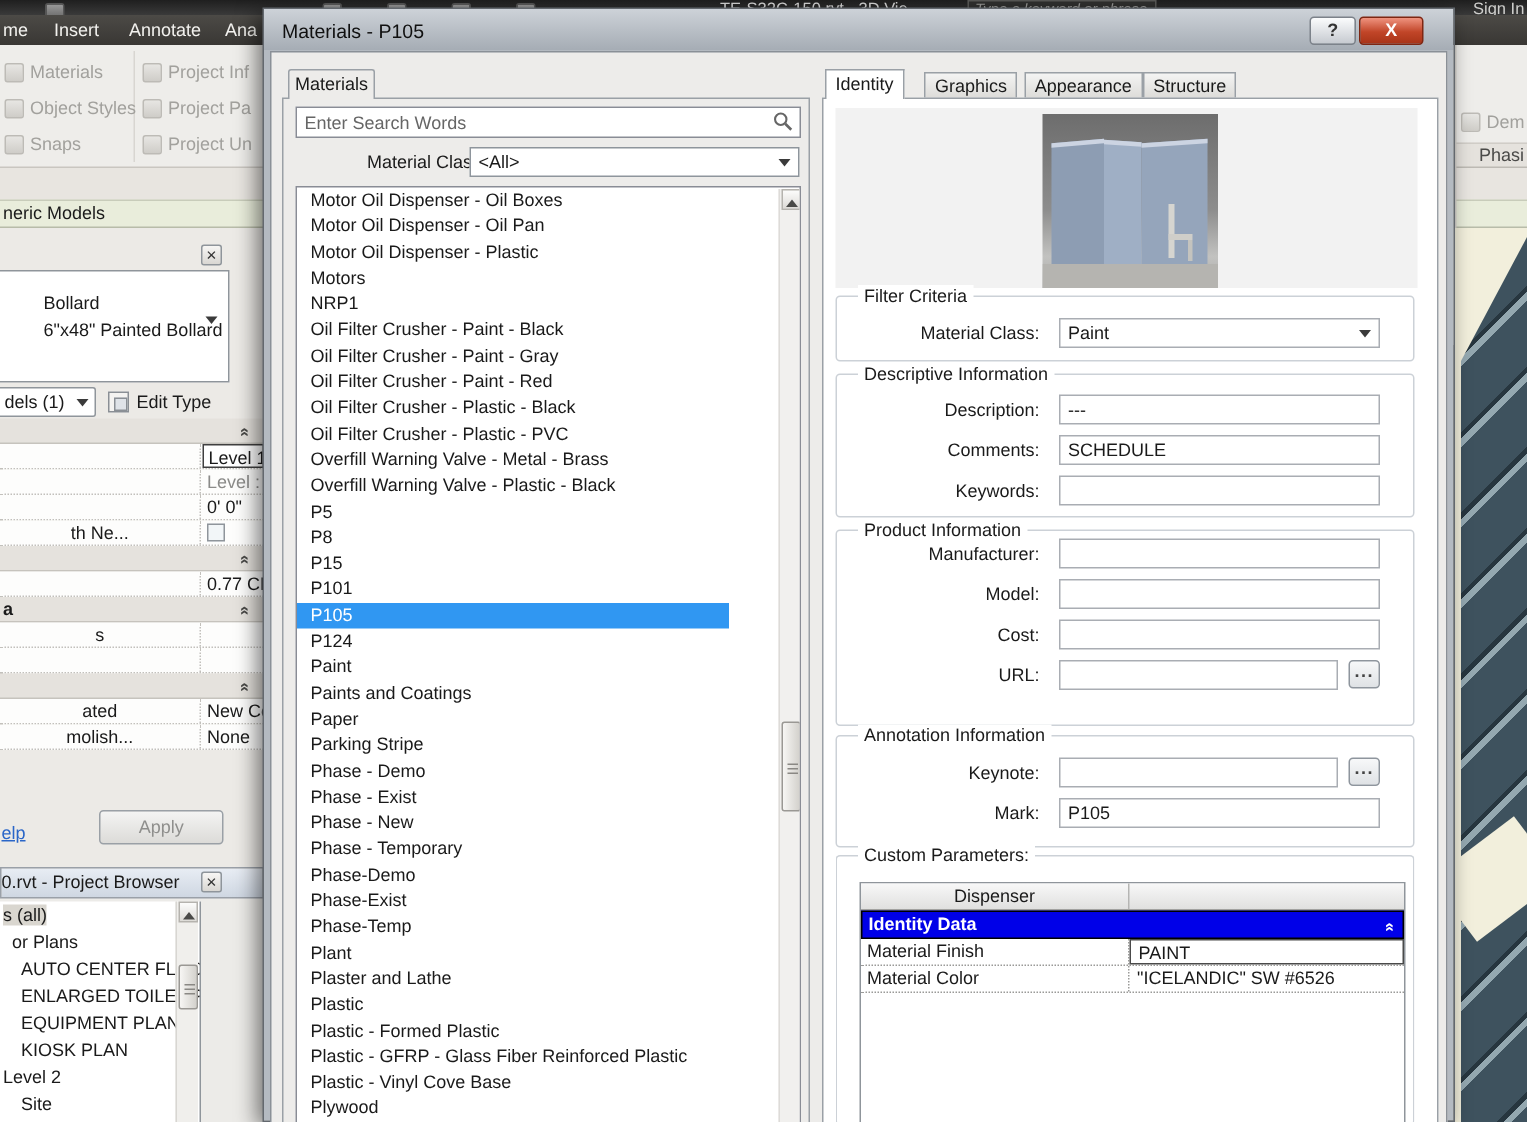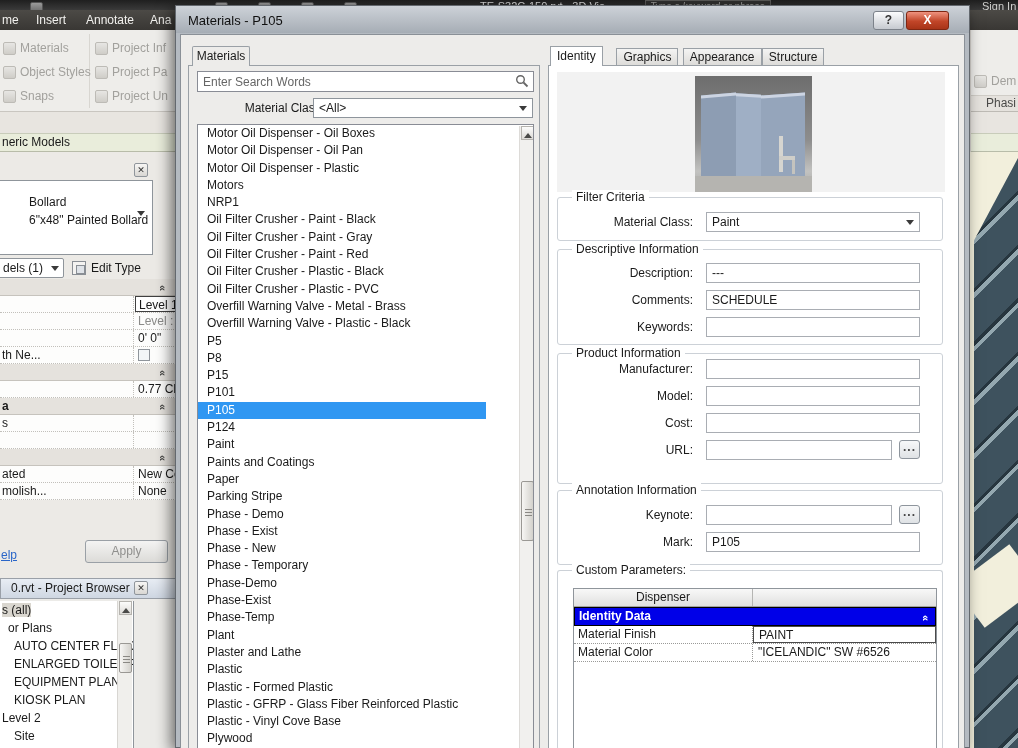--- a/index.html
+++ b/index.html
@@ -47,40 +47,40 @@
     border:1px solid #8f959b; border-radius:2px; line-height:18px; padding-left:8px; }
   #sel-combo .tri-dn { position:absolute; right:4px; top:7px; }
   #edit-type { position:absolute; left:68px; top:105px; width:96px; height:22px;
     display:flex; align-items:center; gap:5px; padding-left:4px; }
   .et-ico { width:14px; height:14px; border:1px solid #8a8f95; background:#f4f3f1; position:relative; }
   .et-ico::after { content:""; position:absolute; left:3px; top:3px; width:7px; height:7px;
     border:1px solid #8a8f95; background:#dfe3e8; }
   #prop-grid { position:absolute; left:0; top:127px; width:176px; }
   .prow { position:relative; height:17px; border-bottom:1px dotted #c2c0bb; background:#fdfdfc; }
   .prow .plabel { position:absolute; left:0; top:0; width:134px; height:100%; padding:1px 2px 0 2px;
-    overflow:hidden; white-space:nowrap; border-right:1px dotted #c2c0bb; text-align:left; }
+    overflow:hidden; white-space:nowrap; border-right:1px dotted #c2c0bb; text-align:center; }
   .prow .pvalue { position:absolute; left:135px; top:0; right:0; height:100%; padding:1px 0 0 3px;
     overflow:hidden; white-space:nowrap; }
   .prow.sec { background:#e5e2dd; border-bottom:1px solid #c6c3bd; }
   .prow.sec .plabel { border-right:none; font-weight:bold; text-align:left; }
   .pvalue.boxed { border:1px solid #404040; background:#fff; margin-top:0px; }
   .pvalue.gray { color:#8b8b89; }
   .chev-up { display:inline-block; transform:rotate(90deg); font-weight:bold; color:#4a4a48;
     font-size:11px; line-height:10px; }
   .pchk { position:absolute; left:138px; top:2px; width:12px; height:12px; border:1px solid #8f959b;
     background:#f2f6f8; }
   #pal-help { position:absolute; left:1px; top:396px; color:#2a66c8; text-decoration:underline; }
   #pal-apply { position:absolute; left:66px; top:388px; width:83px; height:23px;
     border:1px solid #9aa0a6; border-radius:3px; background:linear-gradient(#f4f4f3,#dcdbd8);
-    color:#8f8f8d; text-align:center; line-height:21px;margin-left:19px; }
+    color:#8f8f8d; text-align:center; line-height:21px; }
   
   #browser { left:0; top:578px; width:176px; height:170px; }
   #pb-head { position:absolute; left:0; top:0; width:176px; height:21px;
     background:linear-gradient(#e8edf4,#cfd7e2); border:1px solid #9aa0a8; line-height:19px;
-    padding-left:10px; white-space:nowrap; overflow:hidden; }
+    padding-left:0; white-space:nowrap; overflow:hidden; }
   #pb-close { position:absolute; left:134px; top:3px; width:14px; height:14px;
     border:1px solid #8f959b; background:linear-gradient(#f7f6f4,#d9d7d3); border-radius:2px;
     font-size:9px; line-height:12px; text-align:center; color:#333; }
   #pb-tree { position:absolute; left:0; top:23px; width:134px; height:147px; background:#fff;
     border-right:1px solid #8f959b; overflow:hidden; }
   .pb-item { height:18px; line-height:18px; white-space:nowrap; }
   .pb-item span.sel { background:#d9d6cf; }
   #pb-scroll { position:absolute; left:117px; top:23px; width:15px; height:147px;
     background:#f0efec; border-left:1px solid #d8d6d2; }
   .sb-btn { position:absolute; left:1px; width:13px; height:14px;

